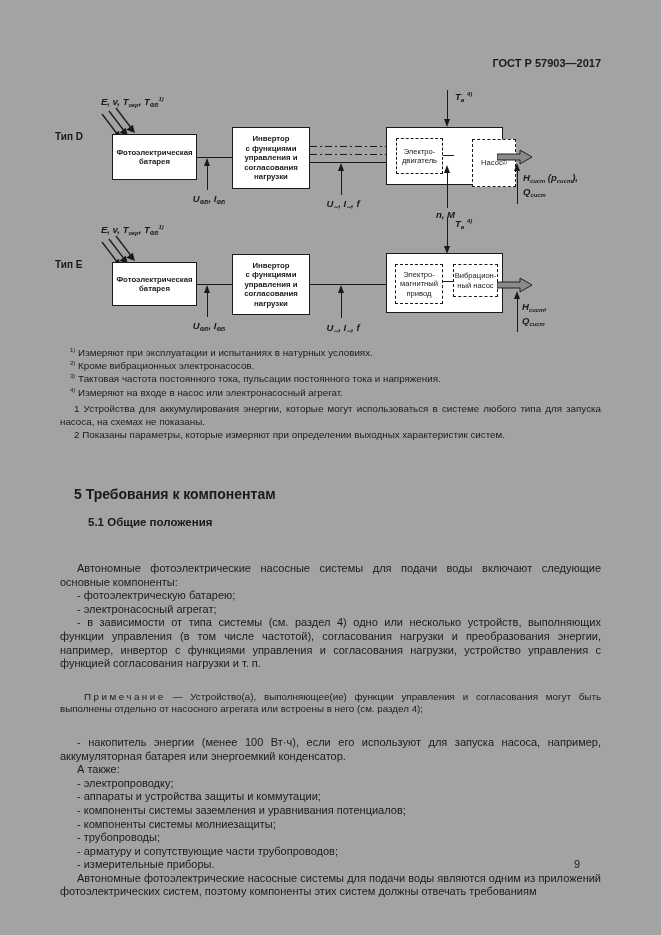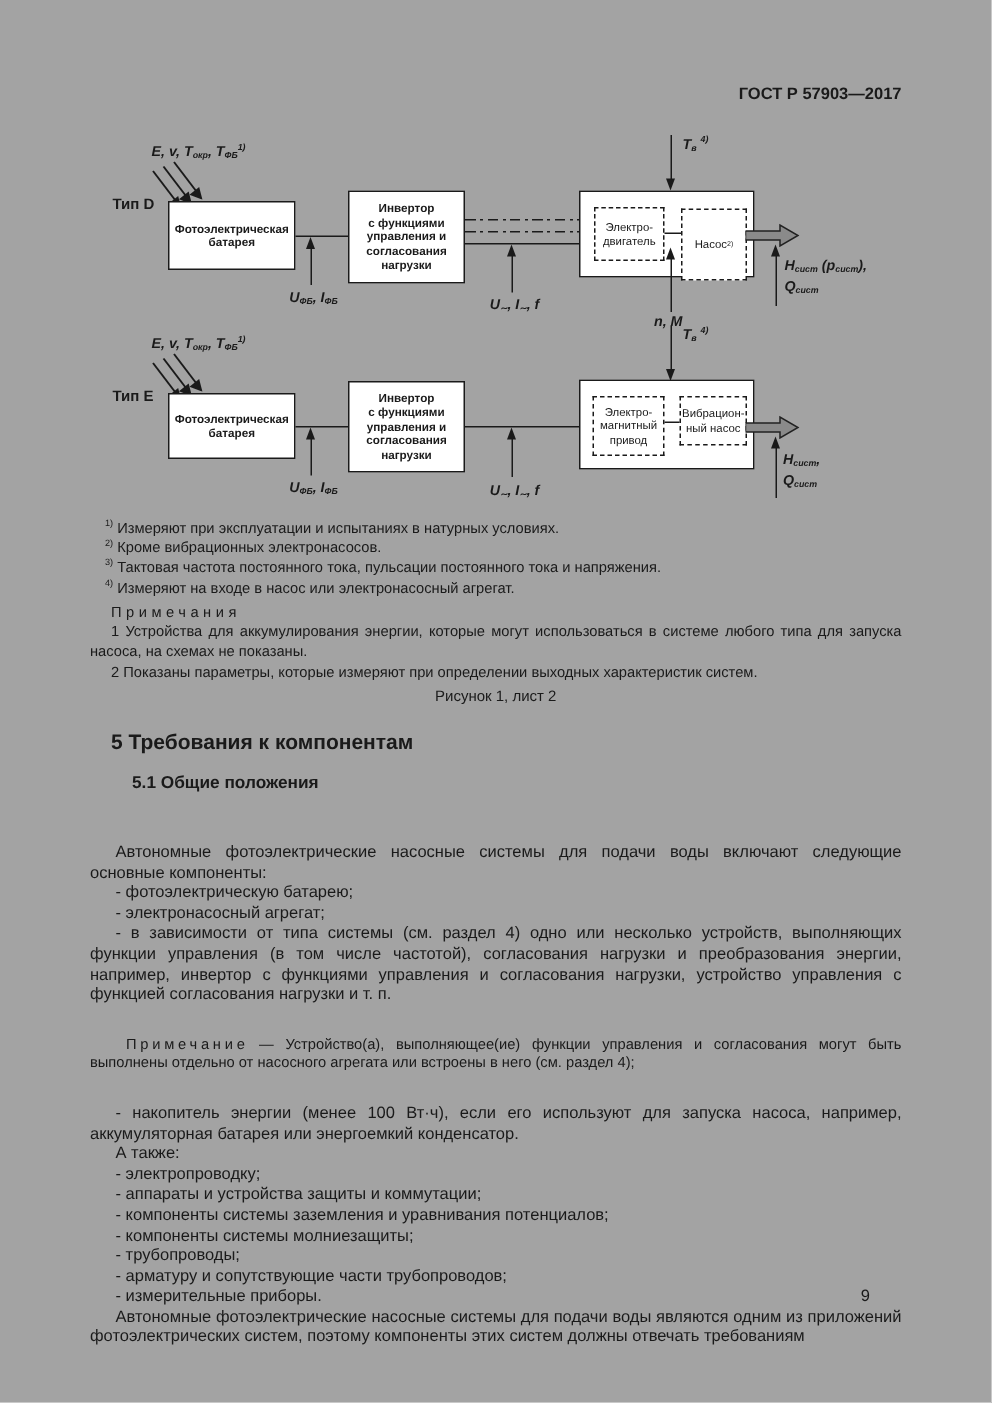--- a/index.html
+++ b/index.html
@@ -10,21 +10,21 @@
   }
   .abs{position:absolute;}
   .t{position:absolute;white-space:nowrap;}
   sup{font-size:0.62em;vertical-align:super;line-height:0;}
   sub{font-size:0.62em;vertical-align:-0.28em;line-height:0;}
 
   
   .doc-num{top:57px;left:0;width:601px;text-align:right;font-size:11px;font-weight:bold;}
 
   
-  .typelab{font-size:10px;font-weight:bold;margin-left:20px;}
+  .typelab{font-size:10px;font-weight:bold;}
   .var{font-style:italic;font-weight:bold;font-size:9.5px;}
   .varc{text-align:center;}
   .sbox{position:absolute;border:1.4px solid #1a1a1a;display:flex;align-items:center;justify-content:center;
         text-align:center;font-size:7.8px;font-weight:bold;line-height:1.22;padding:17px;box-sizing:border-box;background:#fff;}
   .dbox{position:absolute;border:1.3px dashed #1a1a1a;display:flex;align-items:center;justify-content:center;
         text-align:center;font-size:7.6px;font-weight:normal;line-height:1.25;padding:1px;box-sizing:border-box;background:#fff;}
   .hl{position:absolute;height:1.4px;background:#1a1a1a;}
   .vl{position:absolute;width:1.4px;background:#1a1a1a;}
   .dashdot{position:absolute;height:1.3px;
      background:repeating-linear-gradient(to right,#1a1a1a 0 7px,transparent 7px 10px,#1a1a1a 10px 12px,transparent 12px 15px);}
@@ -73,21 +73,21 @@
   <div class="t var varc" style="left:177px;top:193px;width:64px;">U<sub>ФБ</sub>, I<sub>ФБ</sub></div>
   <div class="sbox" style="left:232px;top:127px;width:78px;height:62px;">Инвертор<br>с функциями<br>управления и<br>согласования<br>нагрузки</div>
   <div class="dashdot" style="left:310px;top:146px;width:86px;"></div>
   <div class="dashdot" style="left:310px;top:154px;width:86px;"></div>
   <div class="hl" style="left:310px;top:162px;width:76px;"></div>
   <div class="tri-up" style="left:338px;top:163px;"></div>
   <div class="vl" style="left:341px;top:170px;height:25px;"></div>
   <div class="t var varc" style="left:314px;top:198px;width:58px;">U<sub>∼</sub>, I<sub>∼</sub>, f</div>
   <div class="sbox" style="left:386px;top:127px;width:117px;height:58px;"></div>
   <div class="dbox" style="left:396px;top:138px;width:47px;height:36px;">Электро-<br>двигатель</div>
-  <div class="dbox" style="left:454px;top:139px;width:44px;height:48px;">Насос<sup>2)</sup></div>
+  <div class="dbox" style="left:472px;top:139px;width:44px;height:48px;">Насос<sup>2)</sup></div>
   <div class="hl" style="left:443px;top:155px;width:11px;"></div>
   <div class="tri-up" style="left:444px;top:165px;"></div>
   <div class="vl" style="left:447px;top:172px;height:36px;"></div>
   <div class="t var" style="left:436px;top:209px;text-align:center;">n, M</div>
   <div class="vl" style="left:447px;top:90px;height:30px;"></div>
   <div class="tri-down" style="left:444px;top:119px;"></div>
   <div class="t var" style="left:455px;top:91px;">T<sub>в</sub> <sup>4)</sup></div>
   <svg class="abs" style="left:497px;top:149px;" width="36" height="16" viewBox="0 0 36 16">
     <polygon points="0,5 23,5 23,1 35,8 23,15 23,11 0,11" fill="#8a8a8a" stroke="#222" stroke-width="1"></polygon>
   </svg>
@@ -134,26 +134,24 @@
   <div class="t var" style="left:522px;top:315px;">Q<sub>сист</sub></div>
 
   <div class="abs fns">
     <div><sup>1)</sup> Измеряют при эксплуатации и испытаниях в натурных условиях.</div>
     <div><sup>2)</sup> Кроме вибрационных электронасосов.</div>
     <div><sup>3)</sup> Тактовая частота постоянного тока, пульсации постоянного тока и напряжения.</div>
     <div><sup>4)</sup> Измеряют на входе в насос или электронасосный агрегат.</div>
   </div>
 
   <div class="abs notes">
-    <div class="notes-head">Примечания</div>
     <div class="note-p">1 Устройства для аккумулирования энергии, которые могут использоваться в системе любого типа для запуска насоса, на схемах не показаны.</div>
     <div class="note-p">2 Показаны параметры, которые измеряют при определении выходных характеристик систем.</div>
   </div>
 
-  <div class="t caption" style="white-space:normal;">Рисунок 1, лист 2</div>
 
   <div class="t h1">5 Требования к компонентам</div>
   <div class="t h2">5.1 Общие положения</div>
 
   <div class="abs body">
     <div class="p">Автономные фотоэлектрические насосные системы для подачи воды включают следующие основные компоненты:</div>
     <div class="p">- фотоэлектрическую батарею;</div>
     <div class="p">- электронасосный агрегат;</div>
     <div class="p">- в зависимости от типа системы (см. раздел 4) одно или несколько устройств, выполняющих функции управления (в том числе частотой), согласования нагрузки и преобразования энергии, например, инвертор с функциями управления и согласования нагрузки, устройство управления с функцией согласования нагрузки и т. п.</div>
     <div class="bnote">

